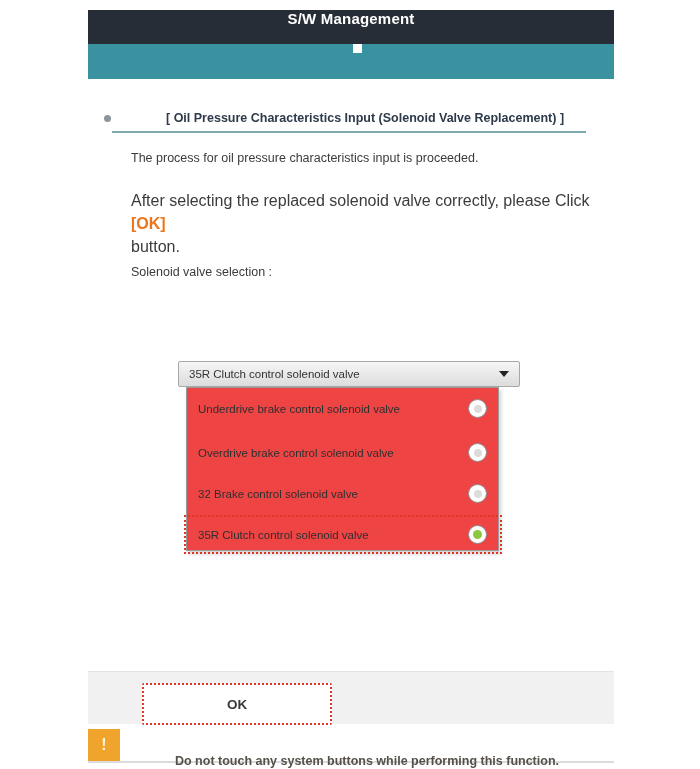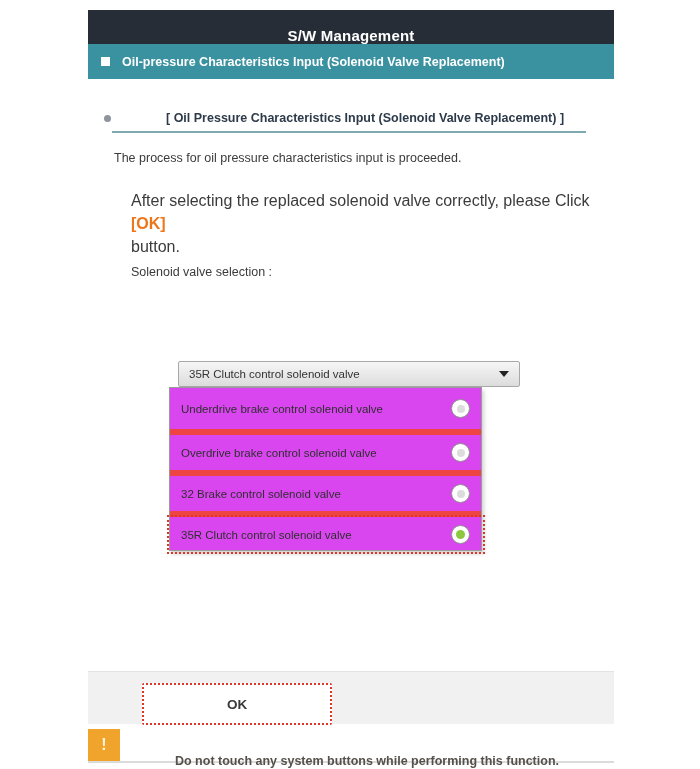--- a/index.html
+++ b/index.html
@@ -9,42 +9,42 @@
     font-family: "Liberation Sans", "DejaVu Sans", sans-serif;
     position: relative;
     color: #3b3b3b;
   }
   .abs { position: absolute; }
 
   
   .hdr-dark {
     left: 88px; top: 10px; width: 526px; height: 34px;
     background: #272d37; color: #ffffff;
-    display: flex; align-items: flex-end; justify-content: center;
+    display: flex; align-items: flex-start; justify-content: center;
     font-size: 15px; font-weight: bold; letter-spacing: .2px;
   }
   .hdr-teal {
     left: 88px; top: 44px; width: 526px; height: 35px;
     background: #3a91a0; color: #ffffff;
-    display: flex; align-items: center; gap: 12px;
-    padding-left: 13px; font-size: 12.5px; font-weight: bold;
+    display: flex; align-items: center; gap: 24px;
+    padding-left: 13px; font-size: 12.5px; font-weight: bold; flex-direction: column;
   }
   .sq-icon { width: 9px; height: 9px; background: #ffffff; flex: 0 0 auto; }
 
   
   .sect-row {
     left: 104px; top: 111px; width: 500px;
     display: flex; align-items: center; gap: 7px;
   }
   .bullet { width: 7px; height: 7px; border-radius: 50%; background: #8d949e; flex: 0 0 auto; }
   .sect-title { font-size: 12.5px; font-weight: bold; color: #2d3a4a; padding-left: 48px; }
   .sect-underline { left: 112px; top: 131px; width: 474px; height: 2px; background: #7fa9b1; }
 
   
-  .p1 { left: 114px; top: 151px; width: 460px; font-size: 12.5px; }
+  .p1 { left: 131px; top: 151px; width: 460px; font-size: 12.5px; }
   .p2 { left: 131px; top: 189px; width: 460px; font-size: 16px; line-height: 23px; }
   .hl-ok { color: #ee7519; font-weight: bold; }
   .sel-label { left: 131px; top: 265px; width: 300px; font-size: 12.5px; }
 
   
   .dd-header {
     left: 178px; top: 361px; width: 342px; height: 26px;
     background: linear-gradient(#f6f6f6, #dcdcdc);
     border: 1px solid #a8a8a8; border-radius: 2px;
     display: flex; align-items: center;
@@ -53,22 +53,22 @@
   }
   .dd-header-label { flex: 1 1 auto; overflow: hidden; white-space: nowrap; }
   .dd-caret {
     width: 0; height: 0; flex: 0 0 auto;
     border-left: 5px solid transparent; border-right: 5px solid transparent;
     border-top: 6px solid #222222; margin-left: 6px;
   }
 
   
   .dd-list {
-    left: 169px; top: 387px; width: 313px; height: 164px;
-    background: #d946ef; border: 1px solid #9a9a9a;
+    left: 186px; top: 387px; width: 313px; height: 164px;
+    background: #ef4444; border: 1px solid #9a9a9a;
     box-shadow: 2px 3px 4px rgba(0,0,0,0.18);
   }
   .dd-row {
     position: relative; height: 41px;
     display: flex; align-items: center; justify-content: space-between;
     padding: 0 11px; font-size: 11.5px; color: #2f2f2f;
     cursor: default;
   }
   .dd-row + .dd-row { border-top: 6px solid #ef4444; }
   .radio {

